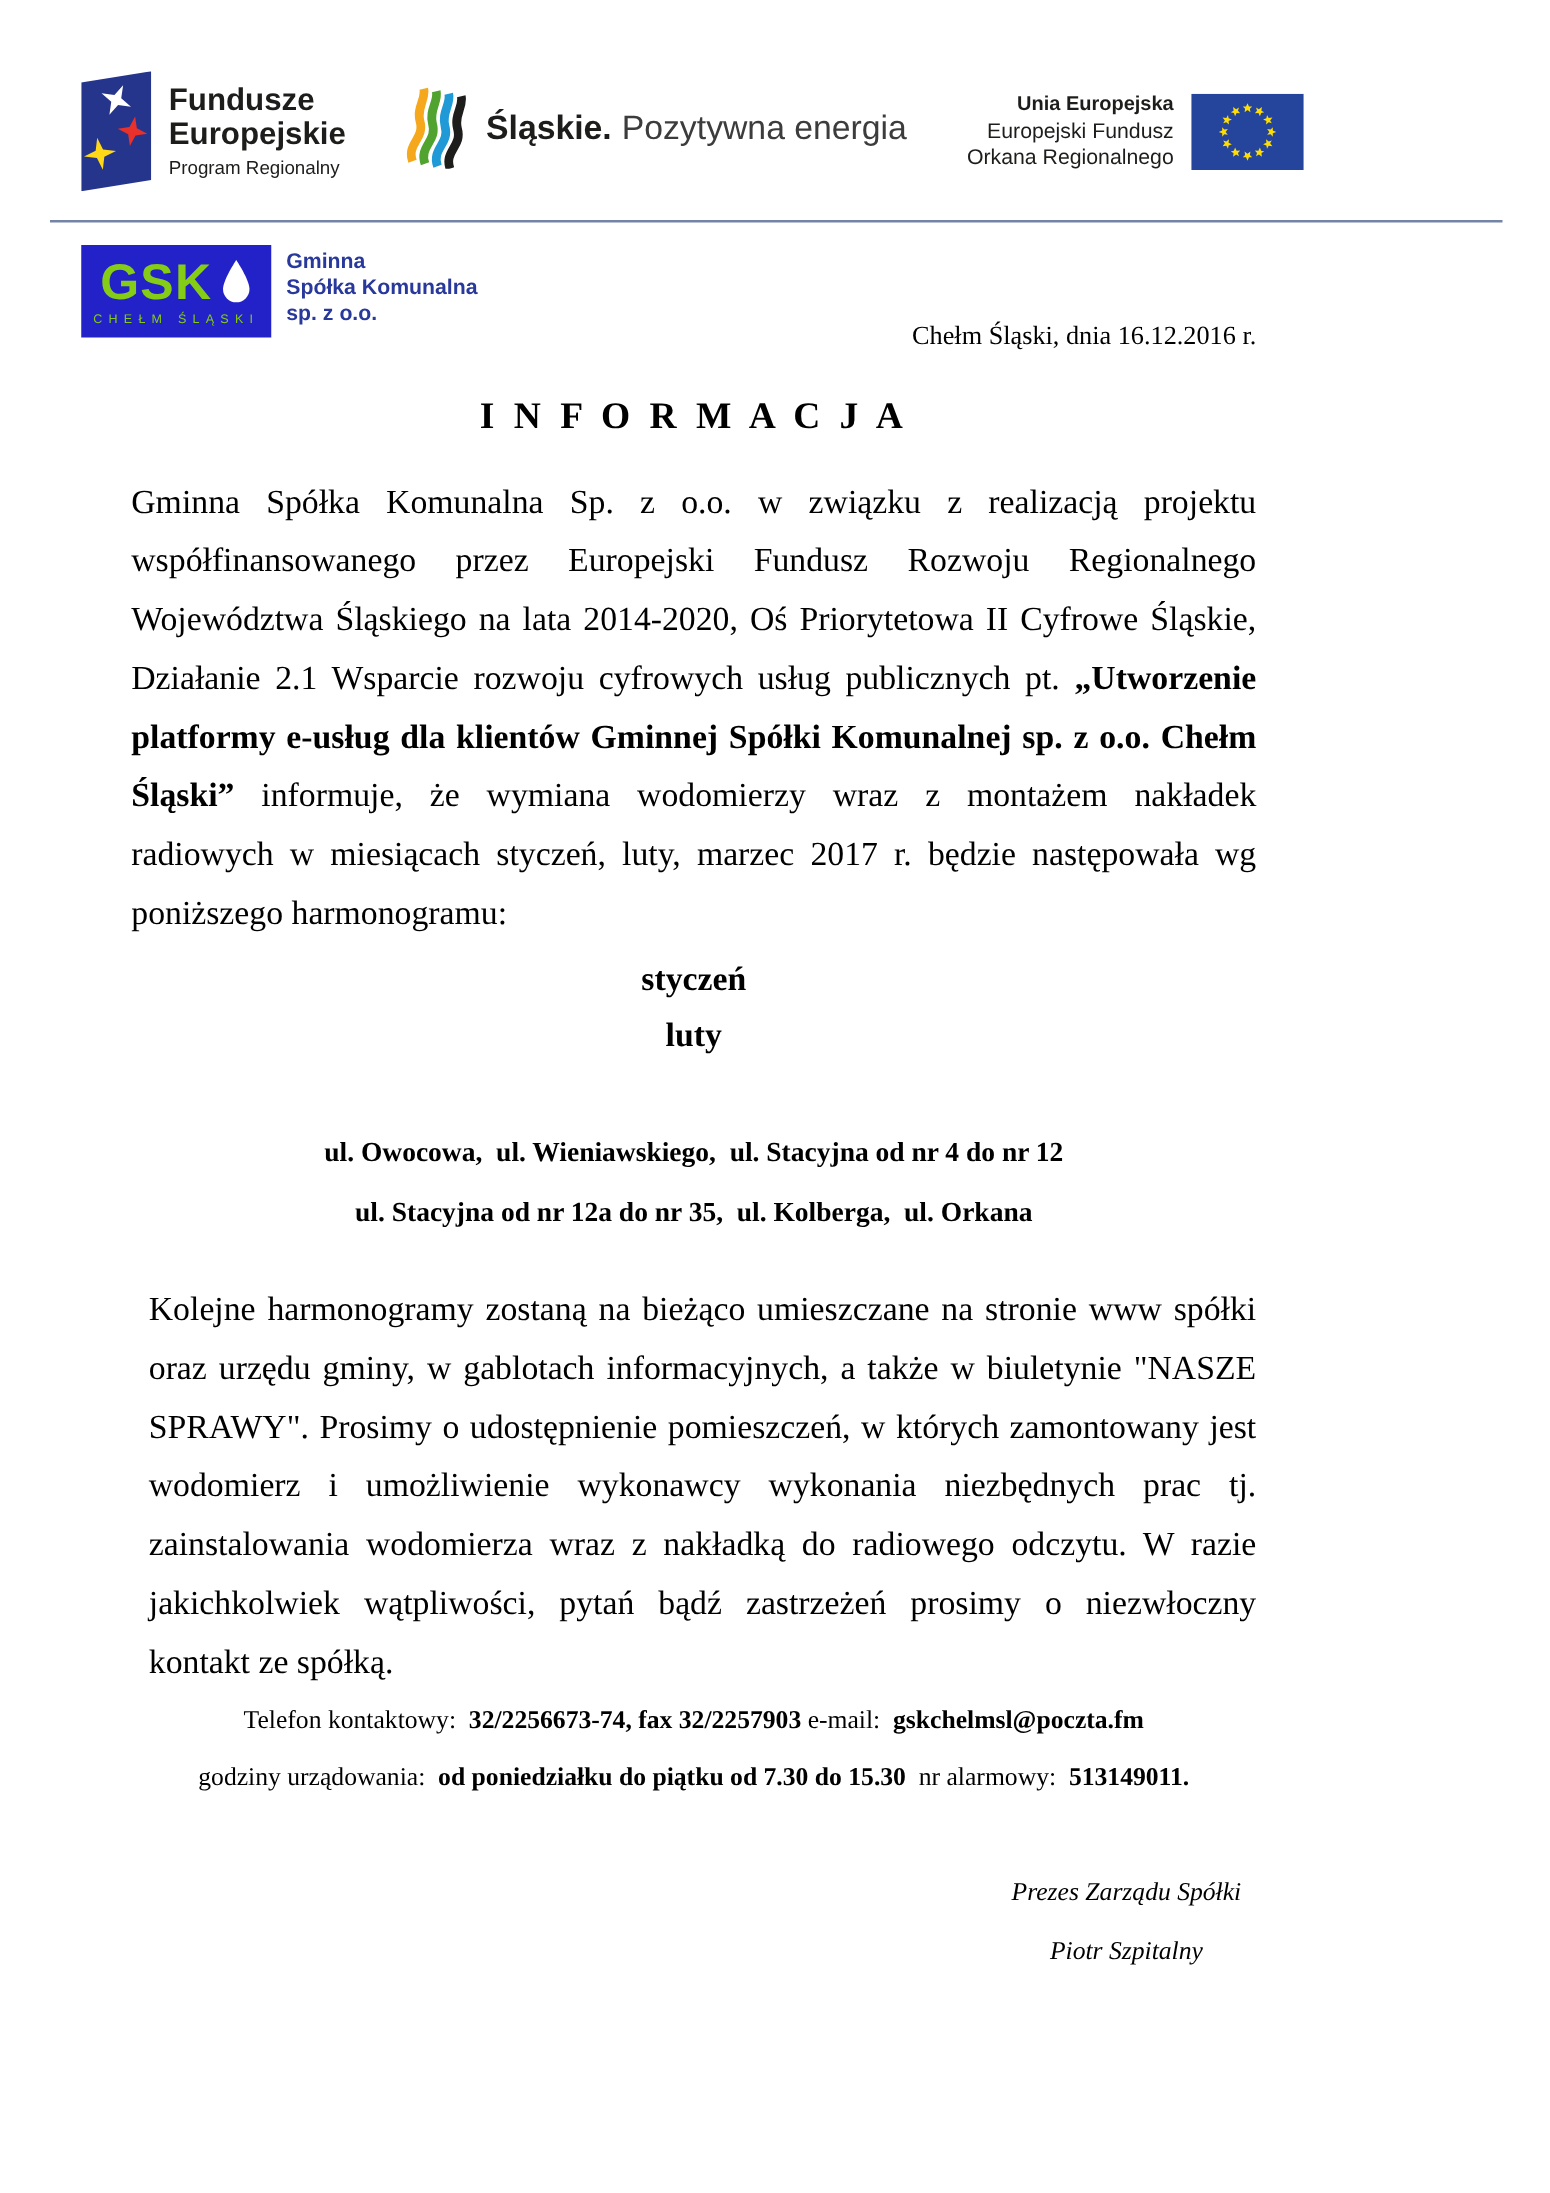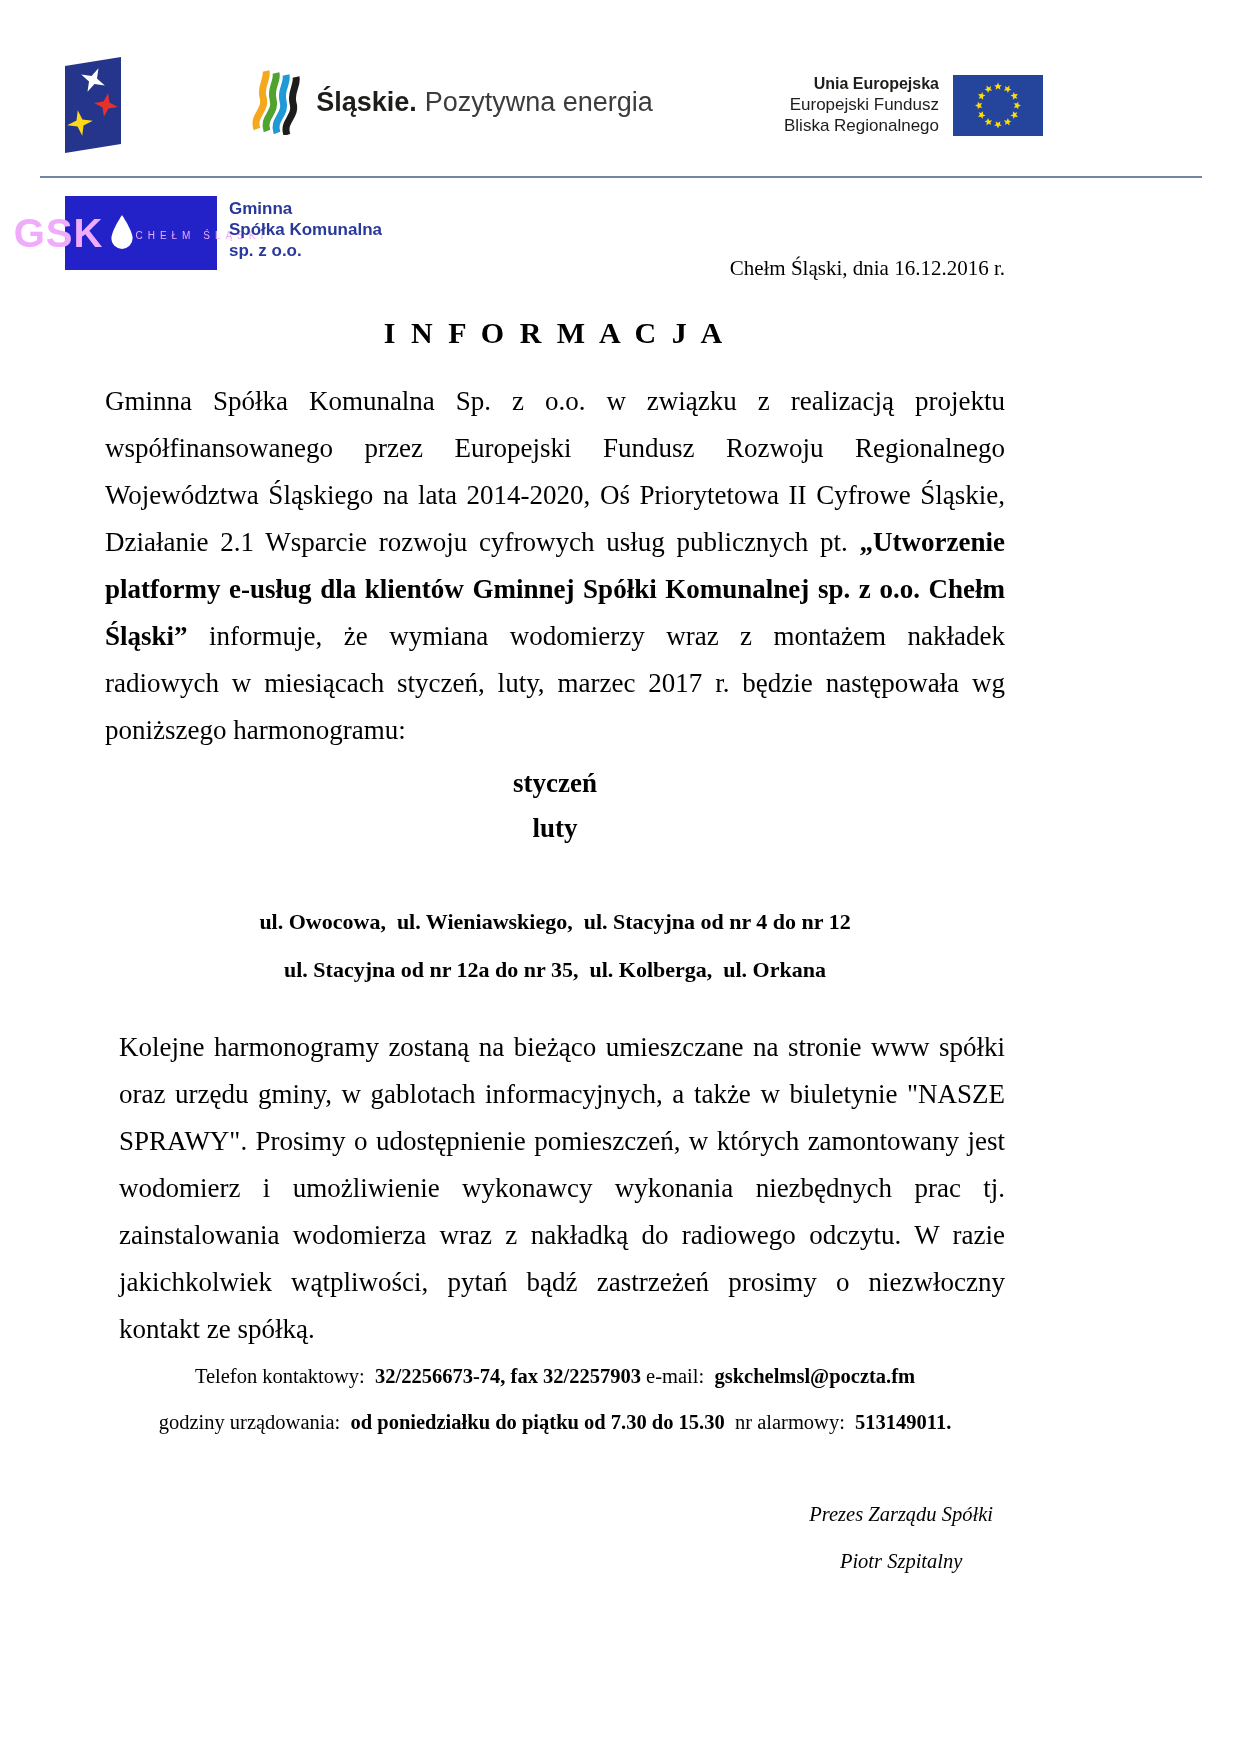--- a/index.html
+++ b/index.html
@@ -28,22 +28,22 @@
   .logo-slaskie .tagline{font-size:27px; font-weight:300; color:#3c3c3c; margin-left:8px;}
   .logo-ue{display:flex; align-items:center;}
   .logo-ue .txt{text-align:right; line-height:1.25; margin-right:14px;}
   .logo-ue .big{font-size:16px; font-weight:bold; color:#1d1d1b;}
   .logo-ue .small{font-size:17px; color:#1d1d1b;}
   .separator{position:absolute; left:40px; top:176px; width:1162px; height:2px;
     background:var(--separator);}
   
   .gsk-row{position:absolute; left:65px; top:196px; display:flex; align-items:flex-start;
     font-family:"Liberation Sans", sans-serif;}
-  .gsk-badge{width:152px; height:74px; background:var(--gsk_blue); color:#f0abfc;
-    display:flex; flex-direction:row; justify-content:center; align-items:center; padding:8px 4px; box-sizing:border-box;}
+  .gsk-badge{width:152px; height:74px; background:var(--gsk_blue); color:#84cc16;
+    display:flex; flex-direction:column; justify-content:center; align-items:center; padding:8px 4px; box-sizing:border-box;}
   .gsk-top{display:flex; align-items:center;}
   .gsk-acronym{font-size:40px; font-weight:900; letter-spacing:1px; line-height:1;}
   .gsk-sub{font-size:10px; letter-spacing:5px; margin-top:4px; white-space:nowrap;}
   .gsk-name{margin-left:12px; color:var(--gsk_navy_text); font-weight:bold;
     font-size:17px; line-height:21px; padding-top:2px;}
   
   .date-line{position:absolute; left:105px; top:256px; width:900px; text-align:right;
     font-size:21px;}
   .content{position:absolute; left:105px; top:316px; width:900px;}
   .title{font-size:30px; font-weight:bold; text-align:center; letter-spacing:4px;
@@ -78,40 +78,45 @@
         <g transform="translate(28,23) rotate(25)" fill="#ffffff">
           <polygon points="0,-13 3,-3 13,0 3,3 0,13 -3,3 -13,0 -3,-3"></polygon>
         </g>
         <g transform="translate(41,48) rotate(10)" fill="var(--fe_red)">
           <polygon points="0,-12 3,-3 12,0 3,3 0,12 -3,3 -12,0 -3,-3"></polygon>
         </g>
         <g transform="translate(15,66) rotate(-10)" fill="var(--fe_yellow)">
           <polygon points="0,-13 3,-3 13,0 3,3 0,13 -3,3 -13,0 -3,-3"></polygon>
         </g>
       </svg>
+      <div class="txt">
+        <div class="big">Fundusze</div>
+        <div class="big">Europejskie</div>
+        <div class="small">Program Regionalny</div>
+      </div>
     </div>
 
     <div class="logo-slaskie">
       <svg class="waves" viewBox="0 0 50 66" aria-hidden="true">
         <g fill="none" stroke-width="7" stroke-linecap="butt">
           <path d="M5,60 C0,46 15,42 11,28 C8,17 16,10 14,2" stroke="var(--slaskie_yellow)"></path>
           <path d="M15,62 C10,48 25,44 21,30 C18,19 26,12 24,4" stroke="var(--slaskie_green)"></path>
           <path d="M25,64 C20,50 35,46 31,32 C28,21 36,14 34,6" stroke="var(--slaskie_blue)"></path>
           <path d="M35,66 C30,52 45,48 41,34 C38,23 46,16 44,8" stroke="var(--slaskie_black)"></path>
         </g>
       </svg>
       <span class="brand">Śląskie.</span>
       <span class="tagline">Pozytywna energia</span>
     </div>
 
     <div class="logo-ue">
       <div class="txt">
         <div class="big">Unia Europejska</div>
         <div class="small">Europejski Fundusz</div>
-        <div class="small">Bliska Regionalnego</div>
+        <div class="small">Orkana Regionalnego</div>
       </div>
       <svg class="eu-flag" viewBox="0 0 90 61" aria-hidden="true">
         <rect x="0" y="0" width="90" height="61" fill="var(--eu_blue)"></rect>
         <g fill="var(--eu_yellow)">
           <g transform="translate(45,30.5)">
             <g transform="rotate(0)   translate(0,-19)">
                 <polygon points="0,-4 1.18,-1.24 3.8,-1.24 1.9,0.47 2.35,3.24 0,1.52 -2.35,3.24 -1.9,0.47 -3.8,-1.24 -1.18,-1.24"></polygon>
               </g>
             <g transform="rotate(30)  translate(0,-19)">
                 <polygon points="0,-4 1.18,-1.24 3.8,-1.24 1.9,0.47 2.35,3.24 0,1.52 -2.35,3.24 -1.9,0.47 -3.8,-1.24 -1.18,-1.24"></polygon>

